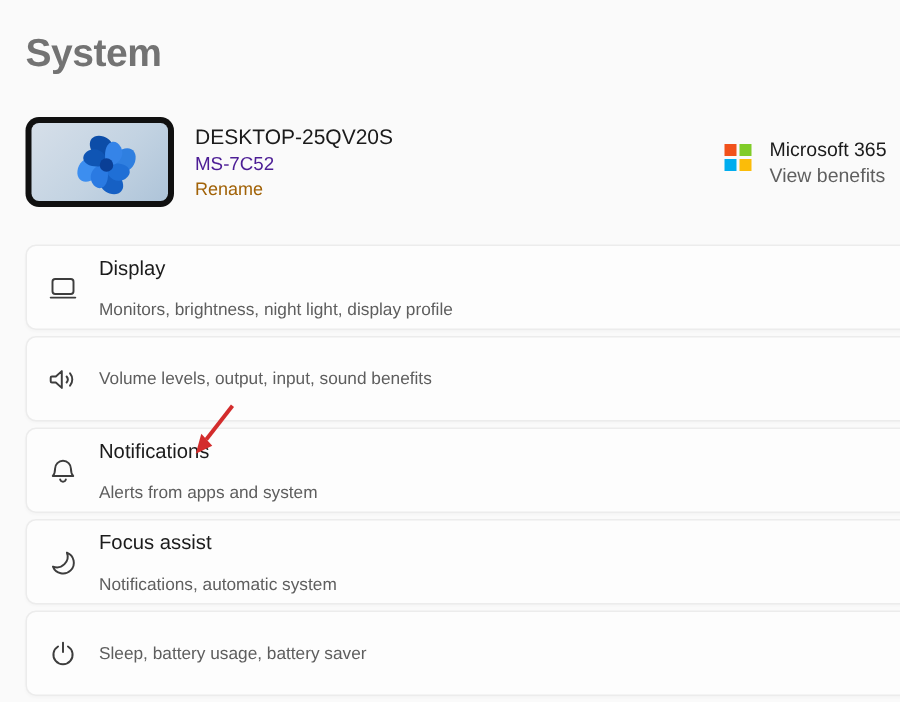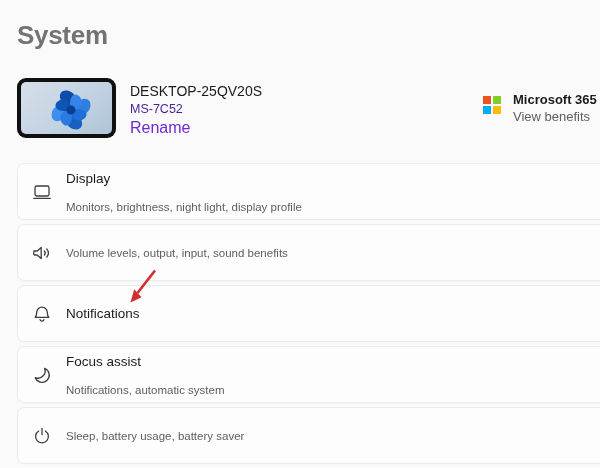--- a/index.html
+++ b/index.html
@@ -19,26 +19,26 @@
     background:#101010;border-radius:9px;box-sizing:border-box;
   }
   .device-screen{
     position:absolute;left:4px;top:4px;right:4px;bottom:4px;
     border-radius:5px;overflow:hidden;
     background:linear-gradient(135deg,#d6dfe9 0%,#c3d3e2 55%,#aec4d9 100%);
   }
   .device-screen svg{display:block;width:100%;height:100%;}
   .device-name{position:absolute;left:130px;top:83px;font-size:14px;font-weight:400;color:#1b1b1b;}
   .device-model{position:absolute;left:130px;top:102px;font-size:12.5px;color:#4c1d95;}
-  .device-rename{position:absolute;left:130px;top:119px;font-size:16px;color:#6d28d9;cursor:pointer;}
+  .device-rename{position:absolute;left:130px;top:119px;font-size:12px;color:#a16207;cursor:pointer;}
   
   .ms-logo{position:absolute;left:483px;top:96px;width:18px;height:18px;
     display:grid;grid-template-columns:8px 8px;grid-template-rows:8px 8px;gap:2px;}
   .ms-logo i{display:block;}
-  .m365-title{position:absolute;left:513px;top:92px;font-size:13px;font-weight:700;color:#1b1b1b;text-align:right;}
+  .m365-title{position:absolute;left:513px;top:92px;font-size:13px;font-weight:400;color:#1b1b1b;text-align:right;}
   .m365-link{position:absolute;left:513px;top:109px;font-size:13px;color:#5f5f5f;cursor:pointer;}
   
   .card{
     position:absolute;left:17px;right:-8px;height:57px;box-sizing:border-box;
     background:#fdfdfd;border:1px solid #ececec;border-radius:7px;
     display:flex;align-items:center;
     box-shadow:0 1px 2px rgba(0,0,0,0.025);
     cursor:pointer;
   }
   .card-icon{
@@ -118,20 +118,21 @@
 
 <div class="card" style="top:285px">
   <span class="card-icon">
     <svg viewBox="0 0 22 22">
       <path d="M11 4.2a5.3 5.3 0 0 1 5.3 5.3c0 2.9.7 4 1.5 4.8H4.2c.8-.8 1.5-1.9 1.5-4.8A5.3 5.3 0 0 1 11 4.2z"></path>
       <path d="M9.1 16.6a1.95 1.95 0 0 0 3.8 0"></path>
     </svg>
   </span>
   <span class="card-text">
     <span class="card-title">Notifications</span>
+    <span class="card-desc">Alerts from apps and system</span>
   </span>
 </div>
 
 <div class="card" style="top:346px">
   <span class="card-icon">
     <svg viewBox="0 0 22 22">
       <path d="M13.6 4.4a7.2 7.2 0 1 1-9.3 9.3A7.2 7.2 0 0 0 13.6 4.4z"></path>
     </svg>
   </span>
   <span class="card-text">

